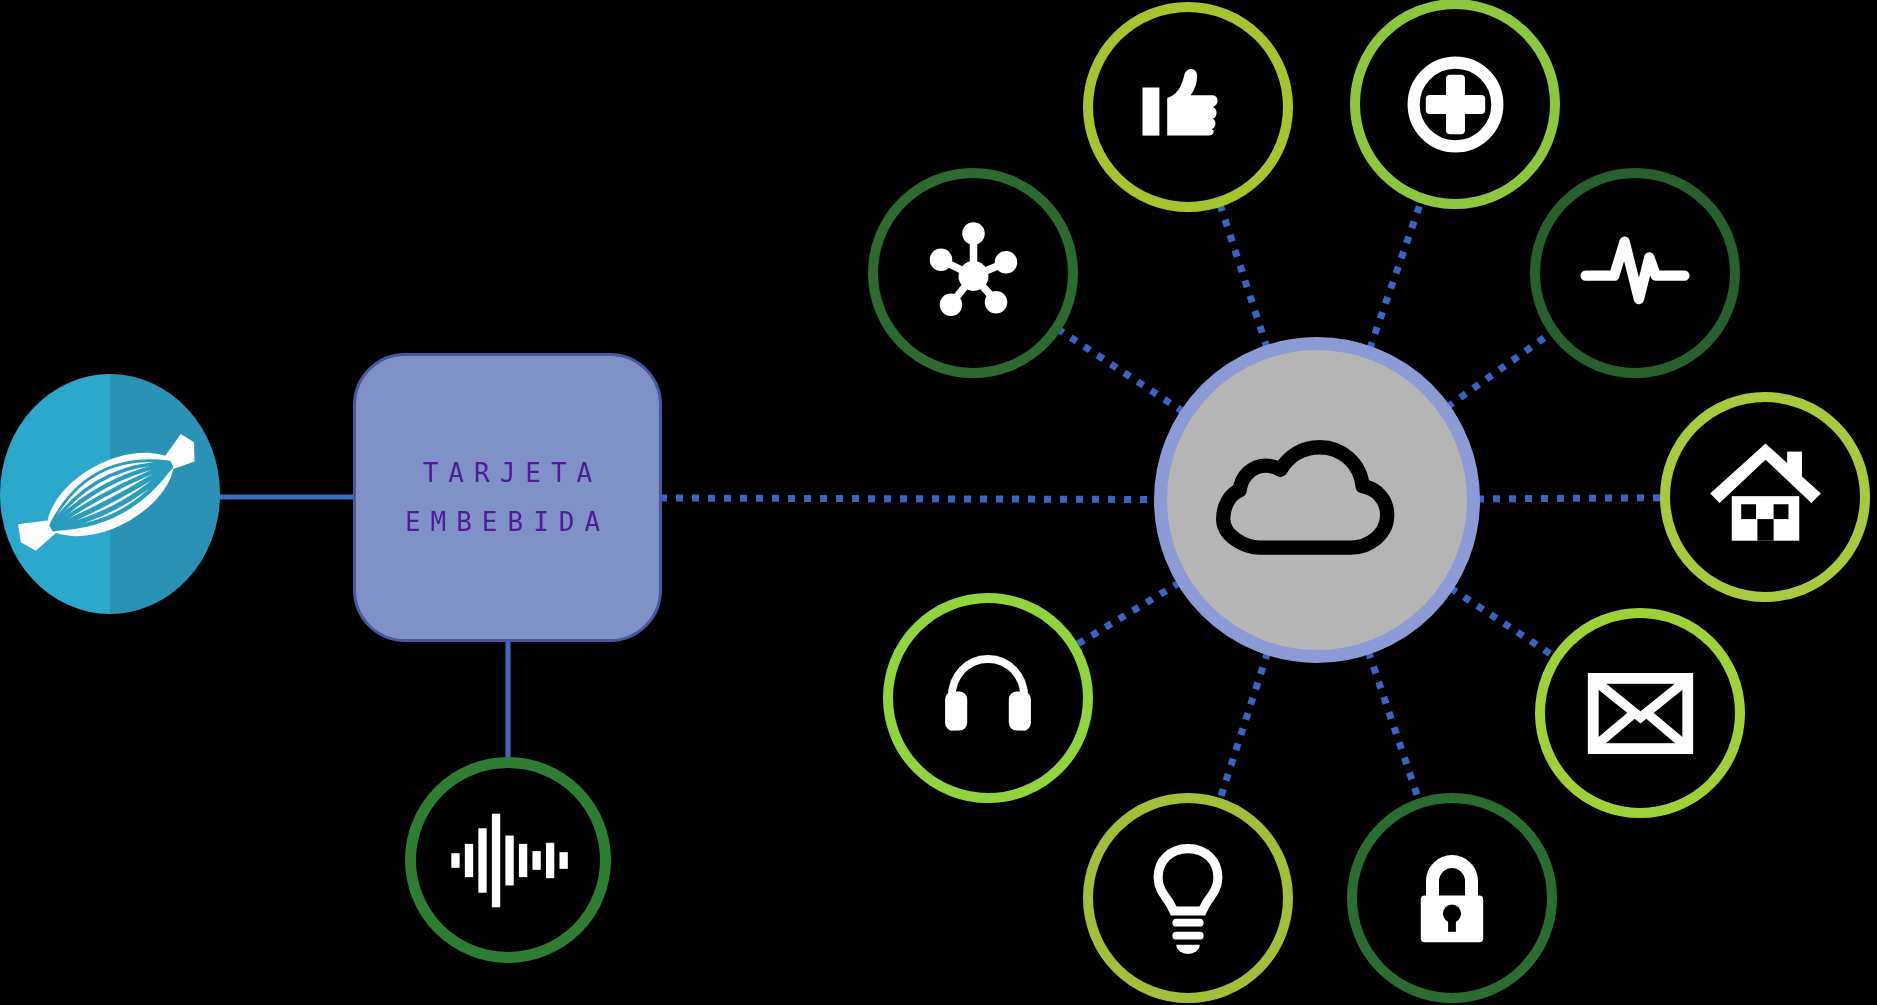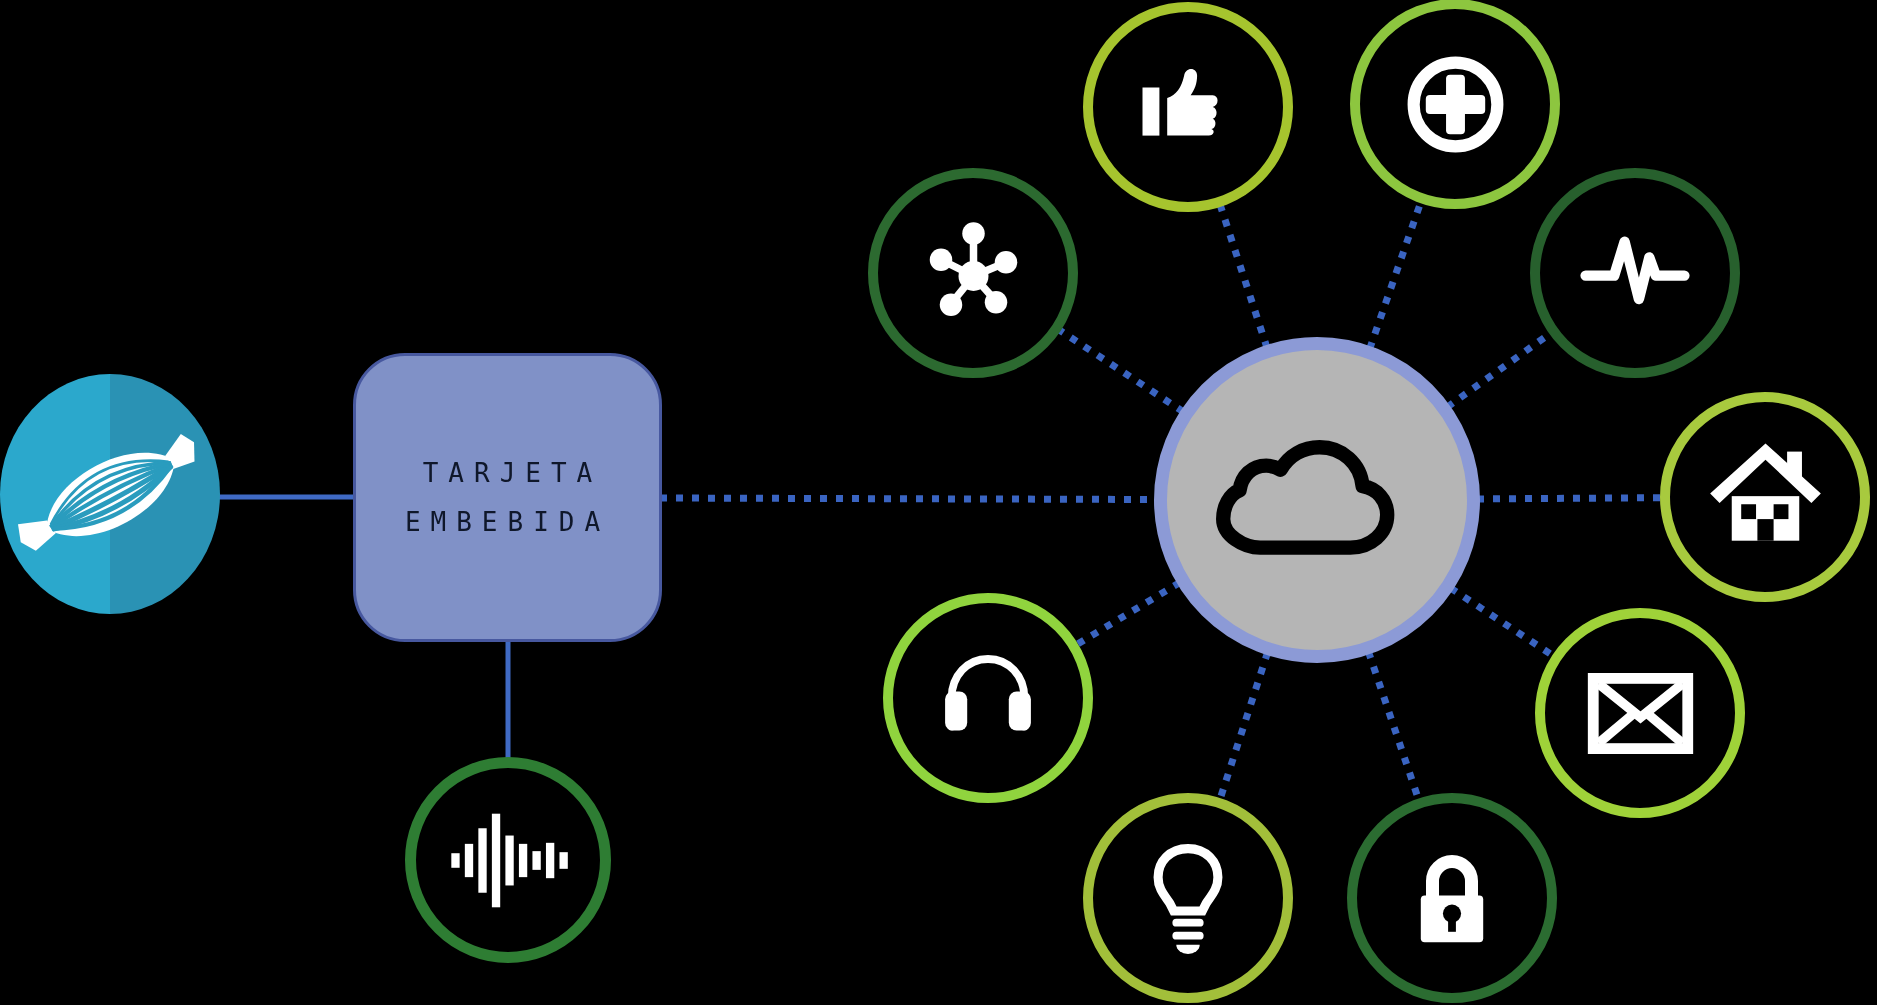--- a/index.html
+++ b/index.html
@@ -55,21 +55,21 @@
           <path d="M-80,2 Q0,-8 80,2" stroke-width="5"></path>
           <path d="M-80,3 Q0,10 80,3" stroke-width="6"></path>
           <path d="M-79,4 Q0,27 79,4" stroke-width="6"></path>
           <path d="M-78,4 Q0,43 78,4" stroke-width="5"></path>
         </g>
       </g>
     </svg>
   </div>
 
   <div class="board-node" style="background-color: rgb(128, 145, 199);">
-    <div class="board-label" style="color: #0f172a;">TARJETA
+    <div class="board-label" style="color: #4c1d95;">TARJETA
 EMBEBIDA</div>
   </div>
 
   <div class="node audio-node" style="left: 405px; top: 757px; border-color: rgb(46, 125, 51);">
     <svg width="130" height="105" viewBox="0 0 125 100">
       <g fill="#ffffff">
         <rect x="8" y="43" width="8" height="14"></rect>
         <rect x="21" y="34" width="8" height="32"></rect>
         <rect x="34" y="19" width="8" height="62"></rect>
         <rect x="47" y="5" width="8" height="90"></rect>

